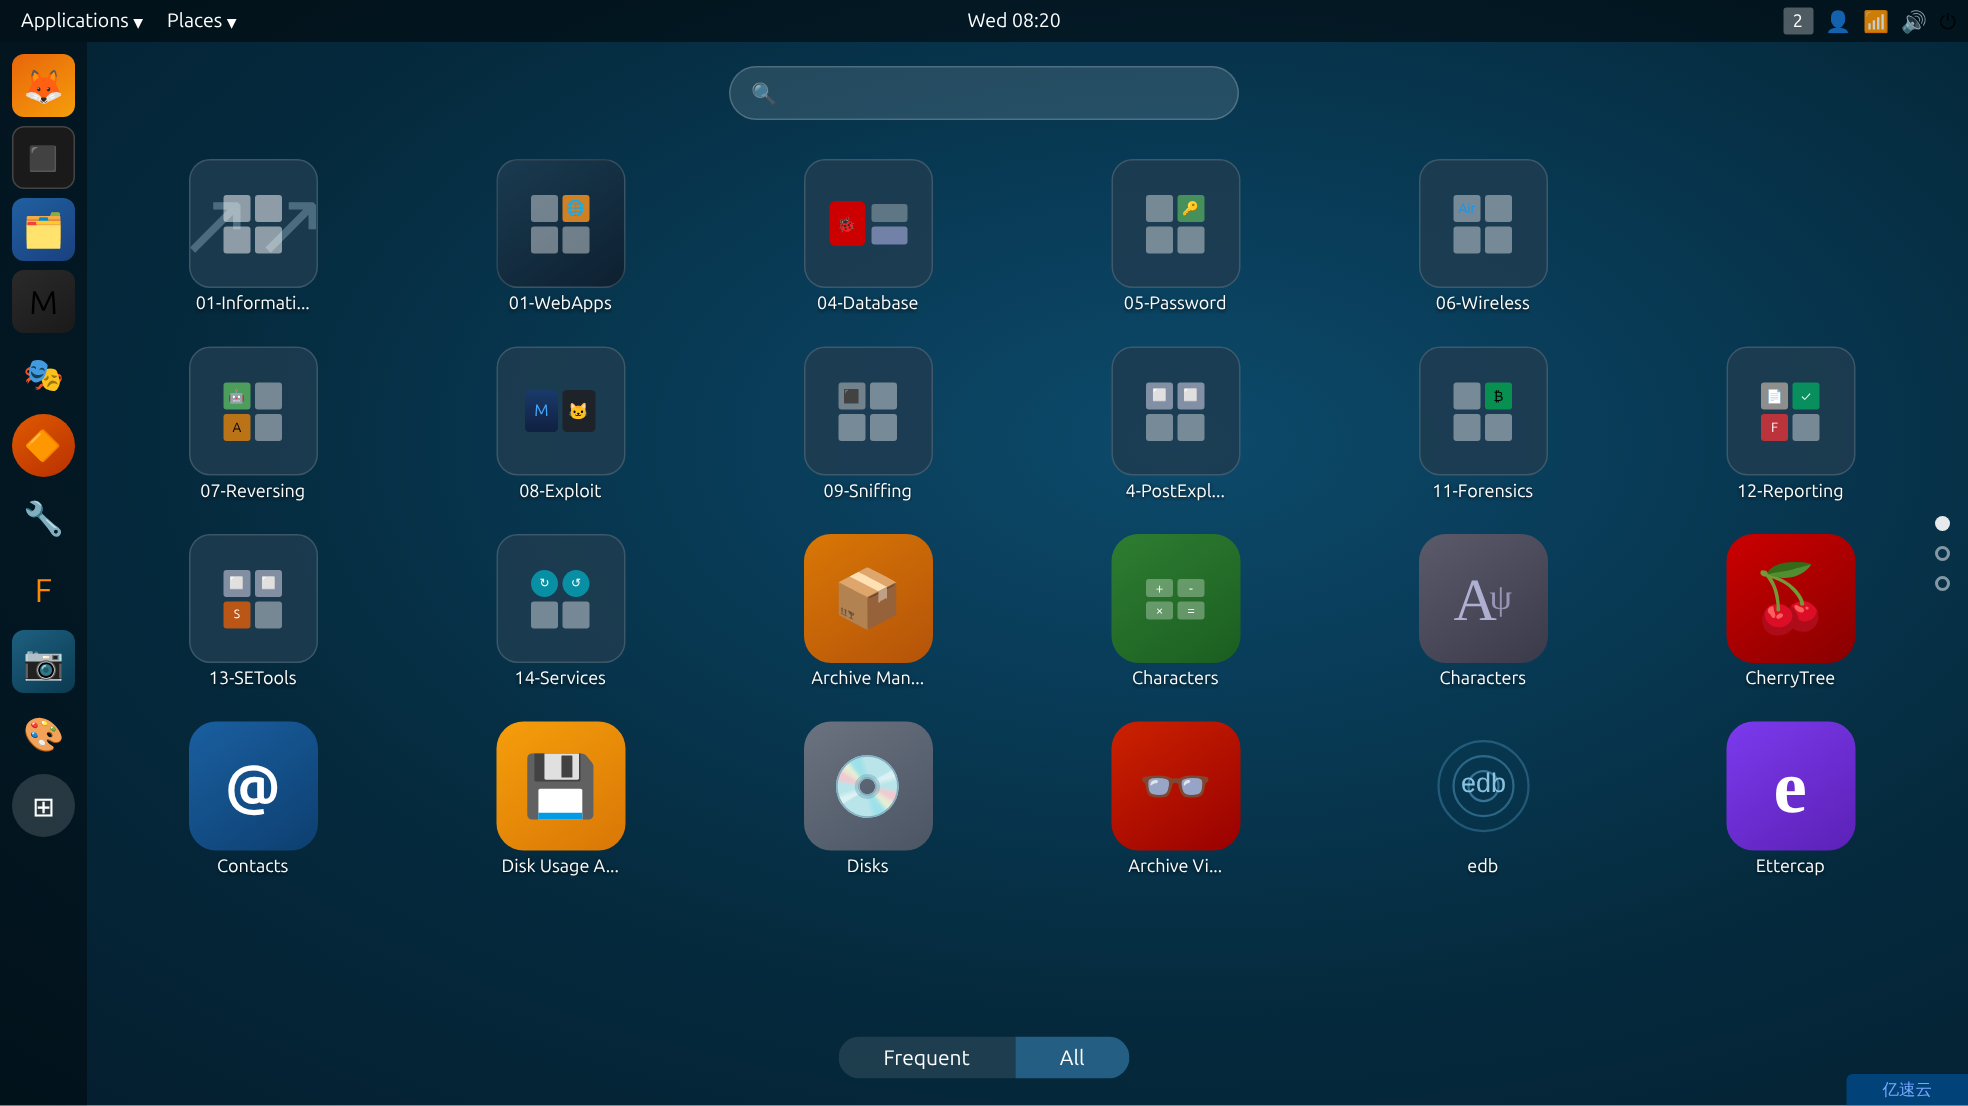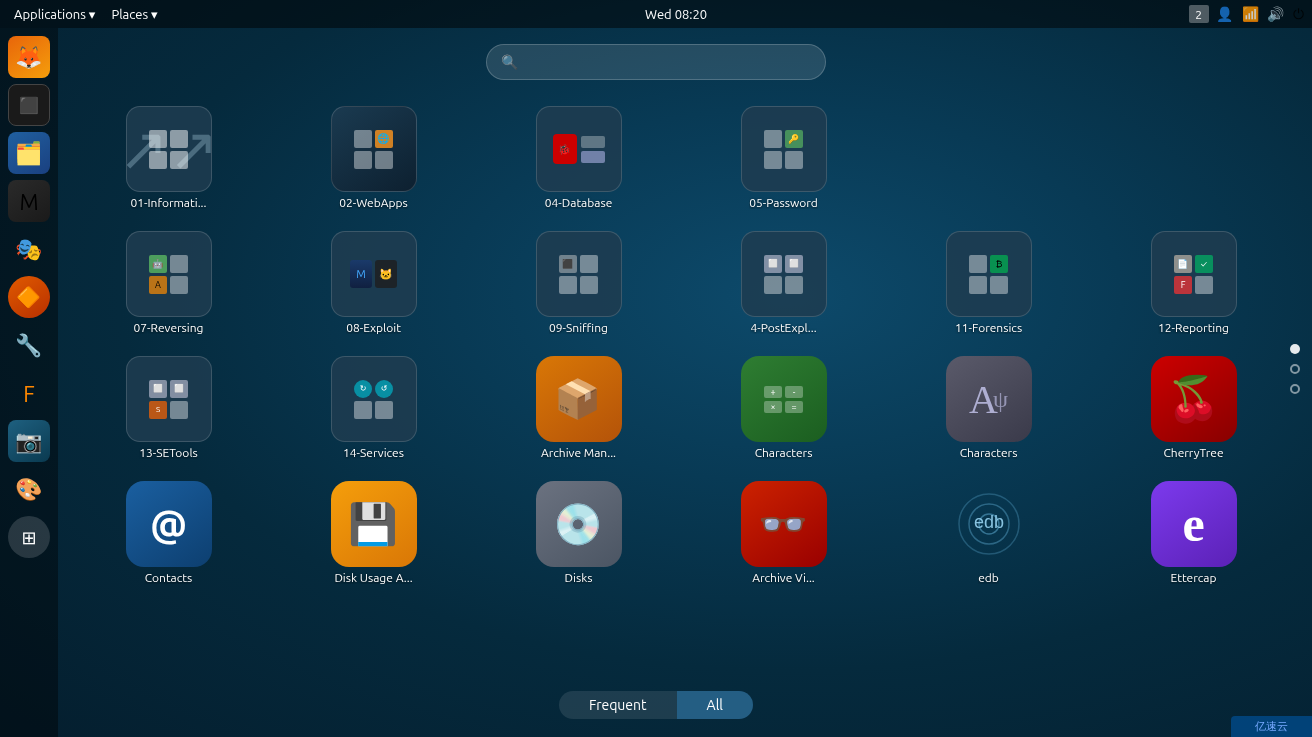--- a/index.html
+++ b/index.html
@@ -294,21 +294,21 @@
 
     <div class="app-item">
       <div class="app-icon-box folder-bg" style="background:linear-gradient(145deg,#1a3a50,#0d2030);">
         <div style="position:relative;z-index:1;display:grid;grid-template-columns:1fr 1fr;gap:3px;">
           <div style="width:18px;height:18px;background:rgba(255,255,255,0.4);border-radius:2px;"></div>
           <div style="width:18px;height:18px;background:rgba(255,150,30,0.8);border-radius:2px; font-size:10px;display:flex;align-items:center;justify-content:center;color:white;">🌐</div>
           <div style="width:18px;height:18px;background:rgba(255,255,255,0.4);border-radius:2px;"></div>
           <div style="width:18px;height:18px;background:rgba(255,255,255,0.4);border-radius:2px;"></div>
         </div>
       </div>
-      <span class="app-label">02-WebApps</span>
+      <span class="app-label">01-WebApps</span>
     </div>
 
     <div class="app-item">
       <div class="app-icon-box folder-bg">
         <div style="position:relative;z-index:1;display:flex;gap:4px;align-items:center;">
           <div style="width:24px;height:30px;background:#c00;border-radius:4px;display:flex;align-items:center;justify-content:center;font-size:10px;color:white;">🐞</div>
           <div style="display:flex;flex-direction:column;gap:3px;">
             <div style="width:24px;height:12px;background:rgba(255,255,255,0.3);border-radius:2px;"></div>
             <div style="width:24px;height:12px;background:rgba(200,200,255,0.5);border-radius:2px;"></div>
           </div>
@@ -322,20 +322,31 @@
         <div style="position:relative;z-index:1;display:grid;grid-template-columns:1fr 1fr;gap:3px;">
           <div style="width:18px;height:18px;background:rgba(255,255,255,0.4);border-radius:2px;"></div>
           <div style="width:18px;height:18px;background:rgba(100,200,100,0.6);border-radius:2px;font-size:9px;display:flex;align-items:center;justify-content:center;">🔑</div>
           <div style="width:18px;height:18px;background:rgba(255,255,255,0.4);border-radius:2px;"></div>
           <div style="width:18px;height:18px;background:rgba(255,255,255,0.4);border-radius:2px;"></div>
         </div>
       </div>
       <span class="app-label">05-Password</span>
     </div>
 
+    <div class="app-item">
+      <div class="app-icon-box folder-bg">
+        <div style="position:relative;z-index:1;display:grid;grid-template-columns:1fr 1fr;gap:3px;">
+          <div style="width:18px;height:18px;background:rgba(255,255,255,0.4);border-radius:2px;font-size:9px;display:flex;align-items:center;justify-content:center;color:rgba(0,150,255,0.9);">Air</div>
+          <div style="width:18px;height:18px;background:rgba(255,255,255,0.4);border-radius:2px;"></div>
+          <div style="width:18px;height:18px;background:rgba(255,255,255,0.4);border-radius:2px;"></div>
+          <div style="width:18px;height:18px;background:rgba(255,255,255,0.4);border-radius:2px;"></div>
+        </div>
+      </div>
+      <span class="app-label">06-Wireless</span>
+    </div>
   </div>
 
   <div style="display:grid; grid-template-columns: repeat(6,1fr); gap:8px;">
 
     <div class="app-item">
       <div class="app-icon-box folder-bg">
         <div style="position:relative;z-index:1;display:grid;grid-template-columns:1fr 1fr;gap:3px;">
           <div style="width:18px;height:18px;background:rgba(100,200,100,0.7);border-radius:2px;font-size:9px;display:flex;align-items:center;justify-content:center;">🤖</div>
           <div style="width:18px;height:18px;background:rgba(255,255,255,0.4);border-radius:2px;"></div>
           <div style="width:18px;height:18px;background:rgba(255,140,0,0.7);border-radius:2px;font-size:9px;display:flex;align-items:center;justify-content:center;">A</div>

